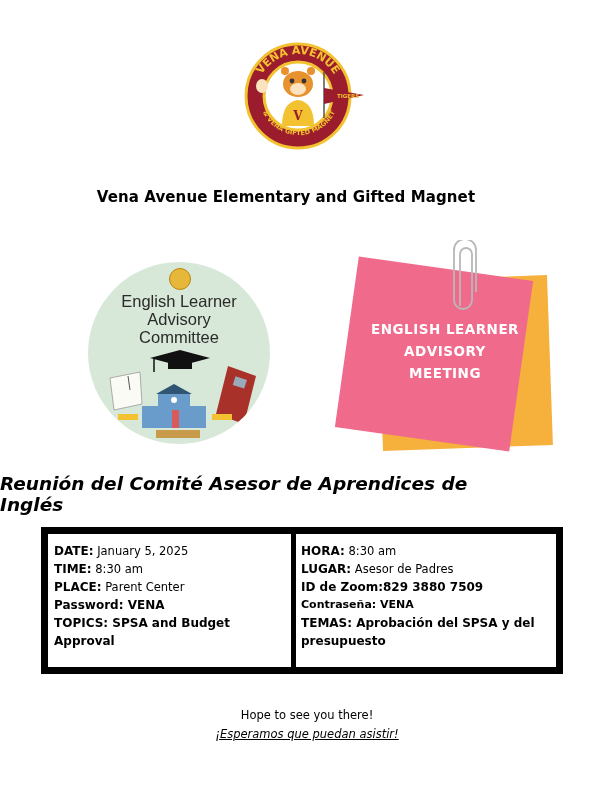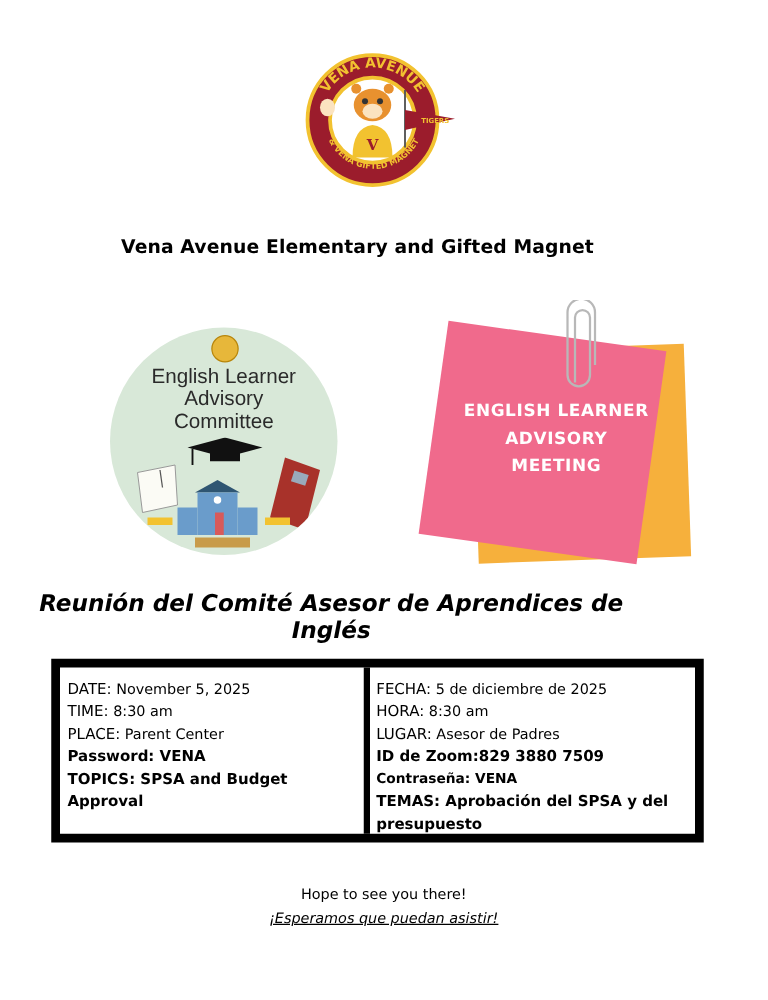--- a/index.html
+++ b/index.html
@@ -10,27 +10,27 @@
   #school{left:0;width:572px;top:188px;text-align:center;font-size:15px;font-weight:bold;letter-spacing:0.1px;}
   
   #circle{left:88px;top:262px;width:182px;height:182px;border-radius:50%;background:#d8e8d8;overflow:hidden;}
   #circle .t{position:absolute;left:0;width:182px;text-align:center;font-size:16.5px;color:#2a2a2a;line-height:18px;font-family:"Liberation Sans",sans-serif;}
   
   #note-wrap{left:340px;top:240px;width:230px;height:220px;}
   #orange{position:absolute;left:40px;top:38px;width:170px;height:170px;background:#f6b03c;transform:rotate(-2deg);}
   #pink{position:absolute;left:6px;top:28px;width:176px;height:172px;background:#f06a8c;transform:rotate(8deg);}
   #pink-text{position:absolute;left:0;top:78px;width:210px;text-align:center;color:#fff;font-family:"DejaVu Sans",sans-serif;font-size:13.5px;font-weight:bold;line-height:22px;letter-spacing:0.5px;}
   #clip{position:absolute;left:112px;top:0px;}
-  #sp-title{left:0;width:530px;top:473px;text-align:center;font-size:18.5px;font-weight:bold;font-style:italic;}
+  #sp-title{left:0;width:530px;top:473px;font-size:18.5px;font-weight:bold;font-style:italic;}
   
   #info{left:41px;top:527px;width:522px;height:147px;box-sizing:border-box;border:7px solid #000;display:flex;}
   .col{box-sizing:border-box;padding:8px 6px 0 6px;font-size:12px;line-height:18px;font-family:"DejaVu Sans",sans-serif;}
   #col-en{width:248px;border-right:5px solid #000;}
   #col-es{flex:1;padding-left:5px;}
-  .lbl{font-weight:normal;}
+  .lbl{font-weight:bold;}
   .val{font-weight:normal;font-size:11.5px;}
   .bold{font-weight:bold;}
   #closing1{left:0;width:614px;top:708px;text-align:center;font-size:11.5px;}
   #closing2{left:0;width:614px;top:727px;text-align:center;font-size:11.5px;font-style:italic;text-decoration:underline;}
 </style>
 </head>
 <body>
 
 <div id="logo" class="abs">
   <svg width="126" height="116" viewBox="0 0 126 116">
@@ -105,28 +105,27 @@
     <div>ENGLISH LEARNER</div>
     <div>ADVISORY</div>
     <div>MEETING</div>
   </div>
 </div>
 
 <div id="sp-title" class="abs">Reunión del Comité Asesor de Aprendices de Inglés</div>
 
 <div id="info" class="abs">
   <div id="col-en" class="col">
-    <div><span class="lbl">DATE:</span><span class="val"> November 5, 2025</span></div>
+    <div><span class="lbl">DATE:</span><span class="val"> January 5, 2025</span></div>
     <div><span class="lbl">TIME:</span><span class="val"> 8:30 am</span></div>
     <div><span class="lbl">PLACE:</span><span class="val"> Parent Center</span></div>
     <div class="bold">Password: VENA</div>
     <div class="bold">TOPICS: SPSA and Budget Approval</div>
   </div>
   <div id="col-es" class="col">
-    <div><span class="lbl">FECHA:</span><span class="val"> 5 de diciembre de 2025</span></div>
     <div><span class="lbl">HORA:</span><span class="val"> 8:30 am</span></div>
     <div><span class="lbl">LUGAR:</span><span class="val"> Asesor de Padres</span></div>
     <div class="bold">ID de Zoom:829 3880 7509</div>
     <div class="bold" style="font-size:11px;">Contraseña: VENA</div>
     <div class="bold">TEMAS: Aprobación del SPSA y del presupuesto</div>
   </div>
 </div>
 
 <div id="closing1" class="abs">Hope to see you there!</div>
 <div id="closing2" class="abs">¡Esperamos que puedan asistir!</div>

